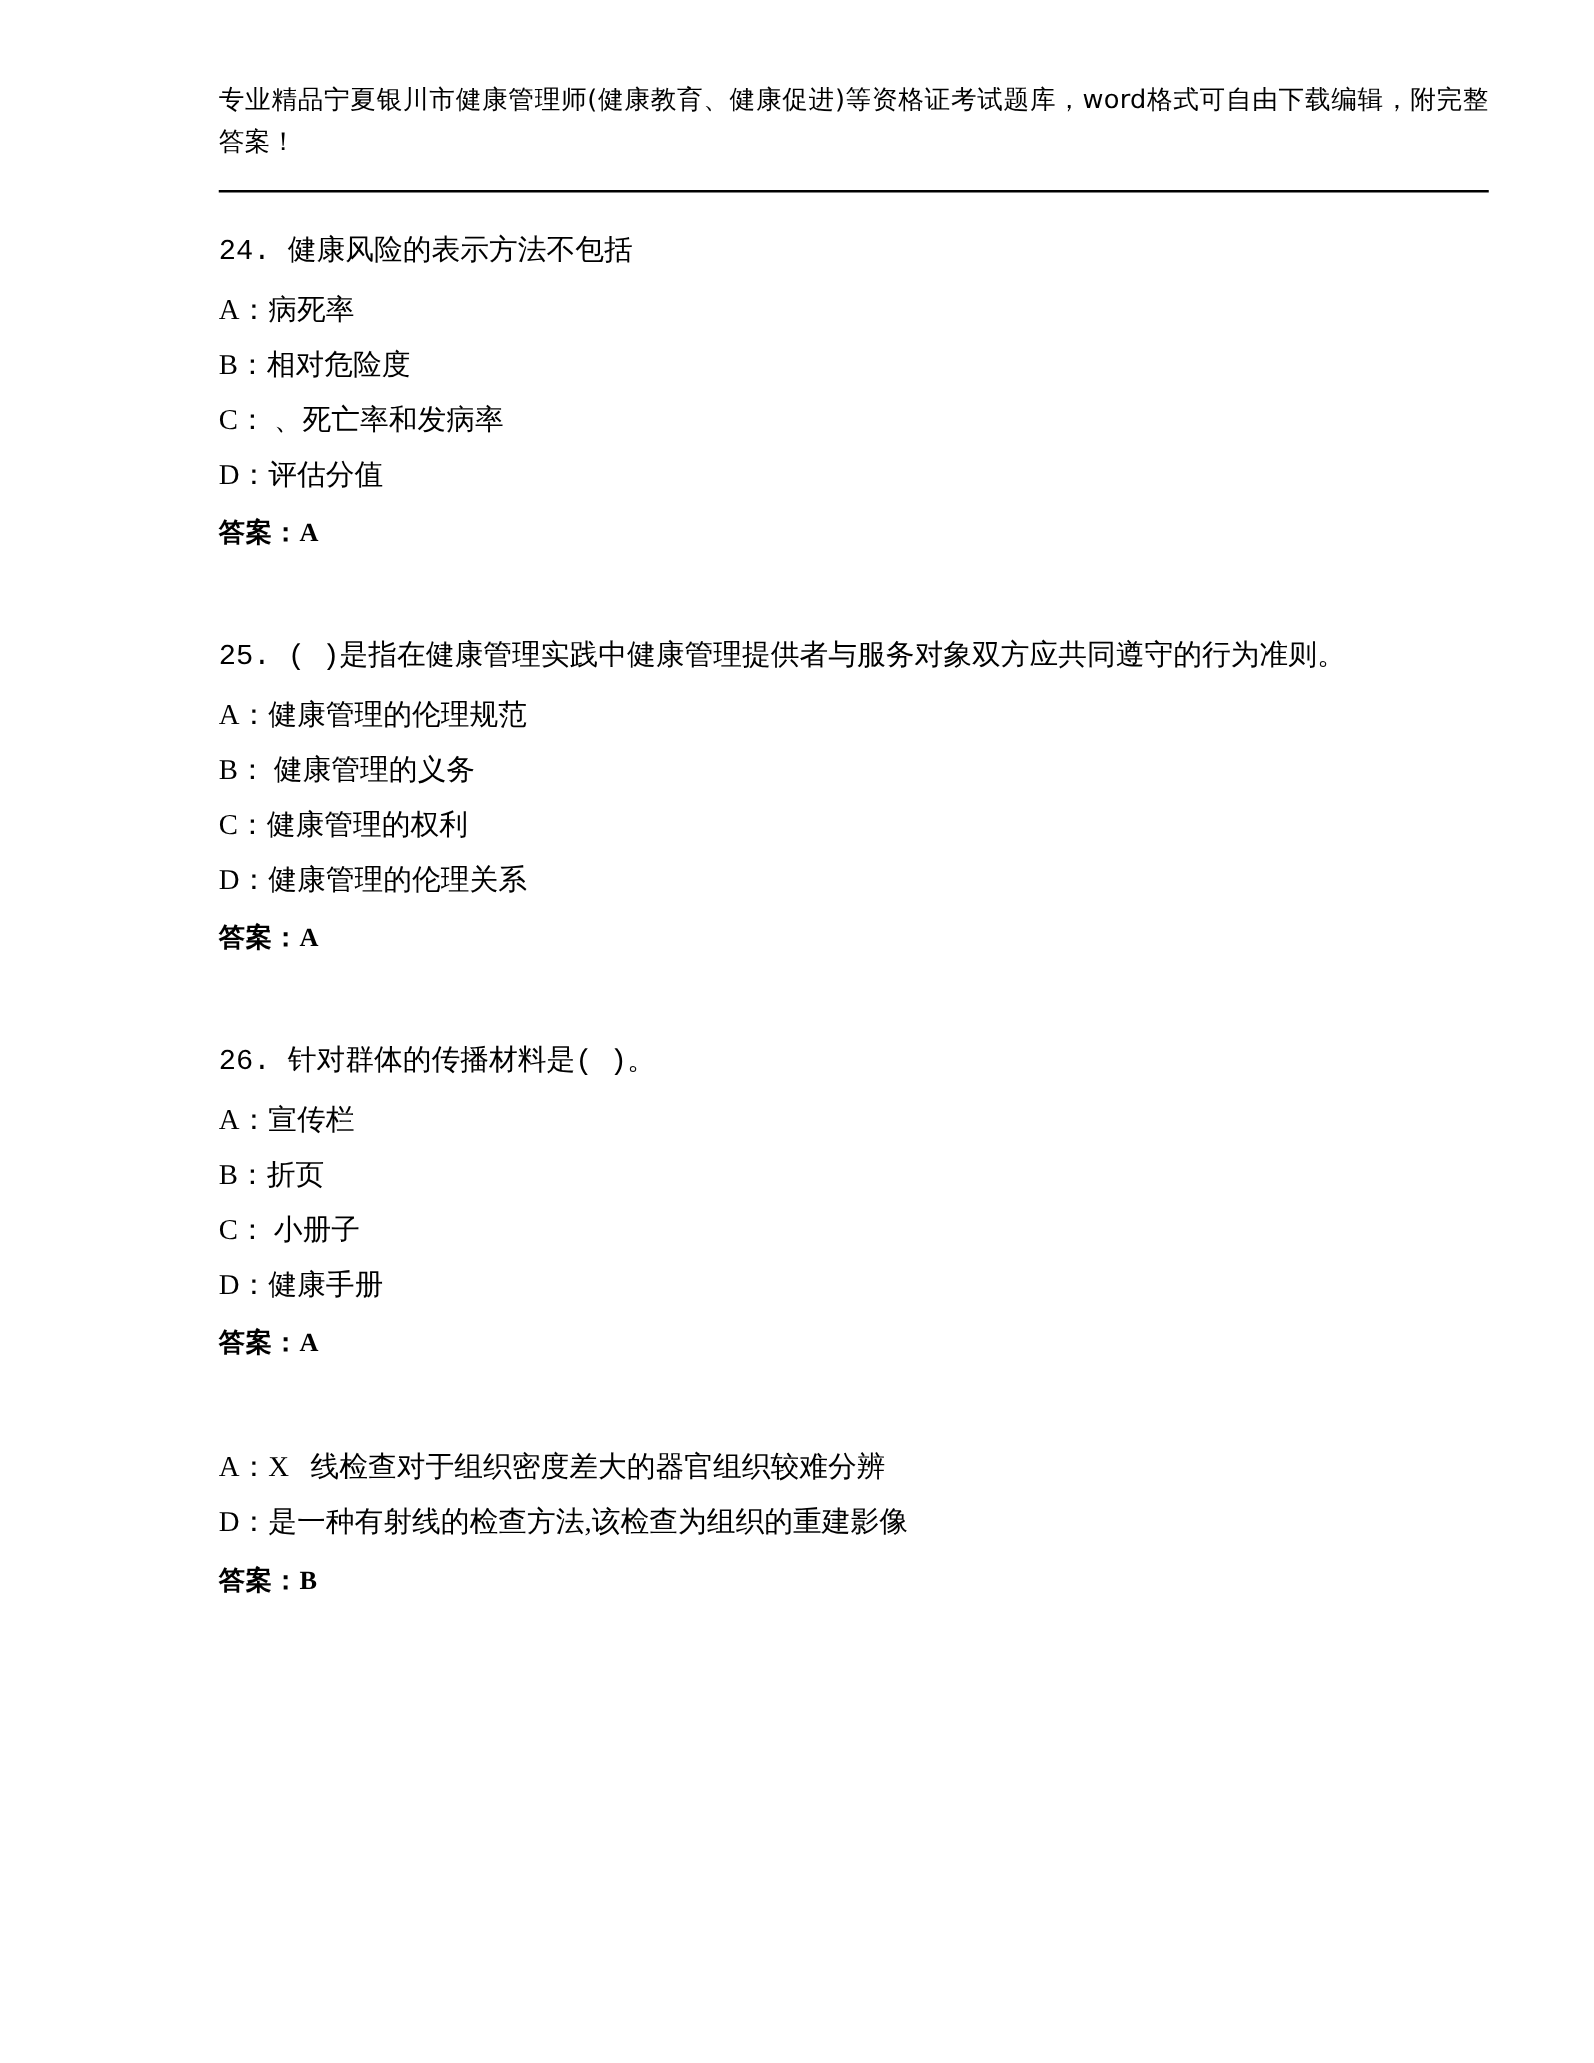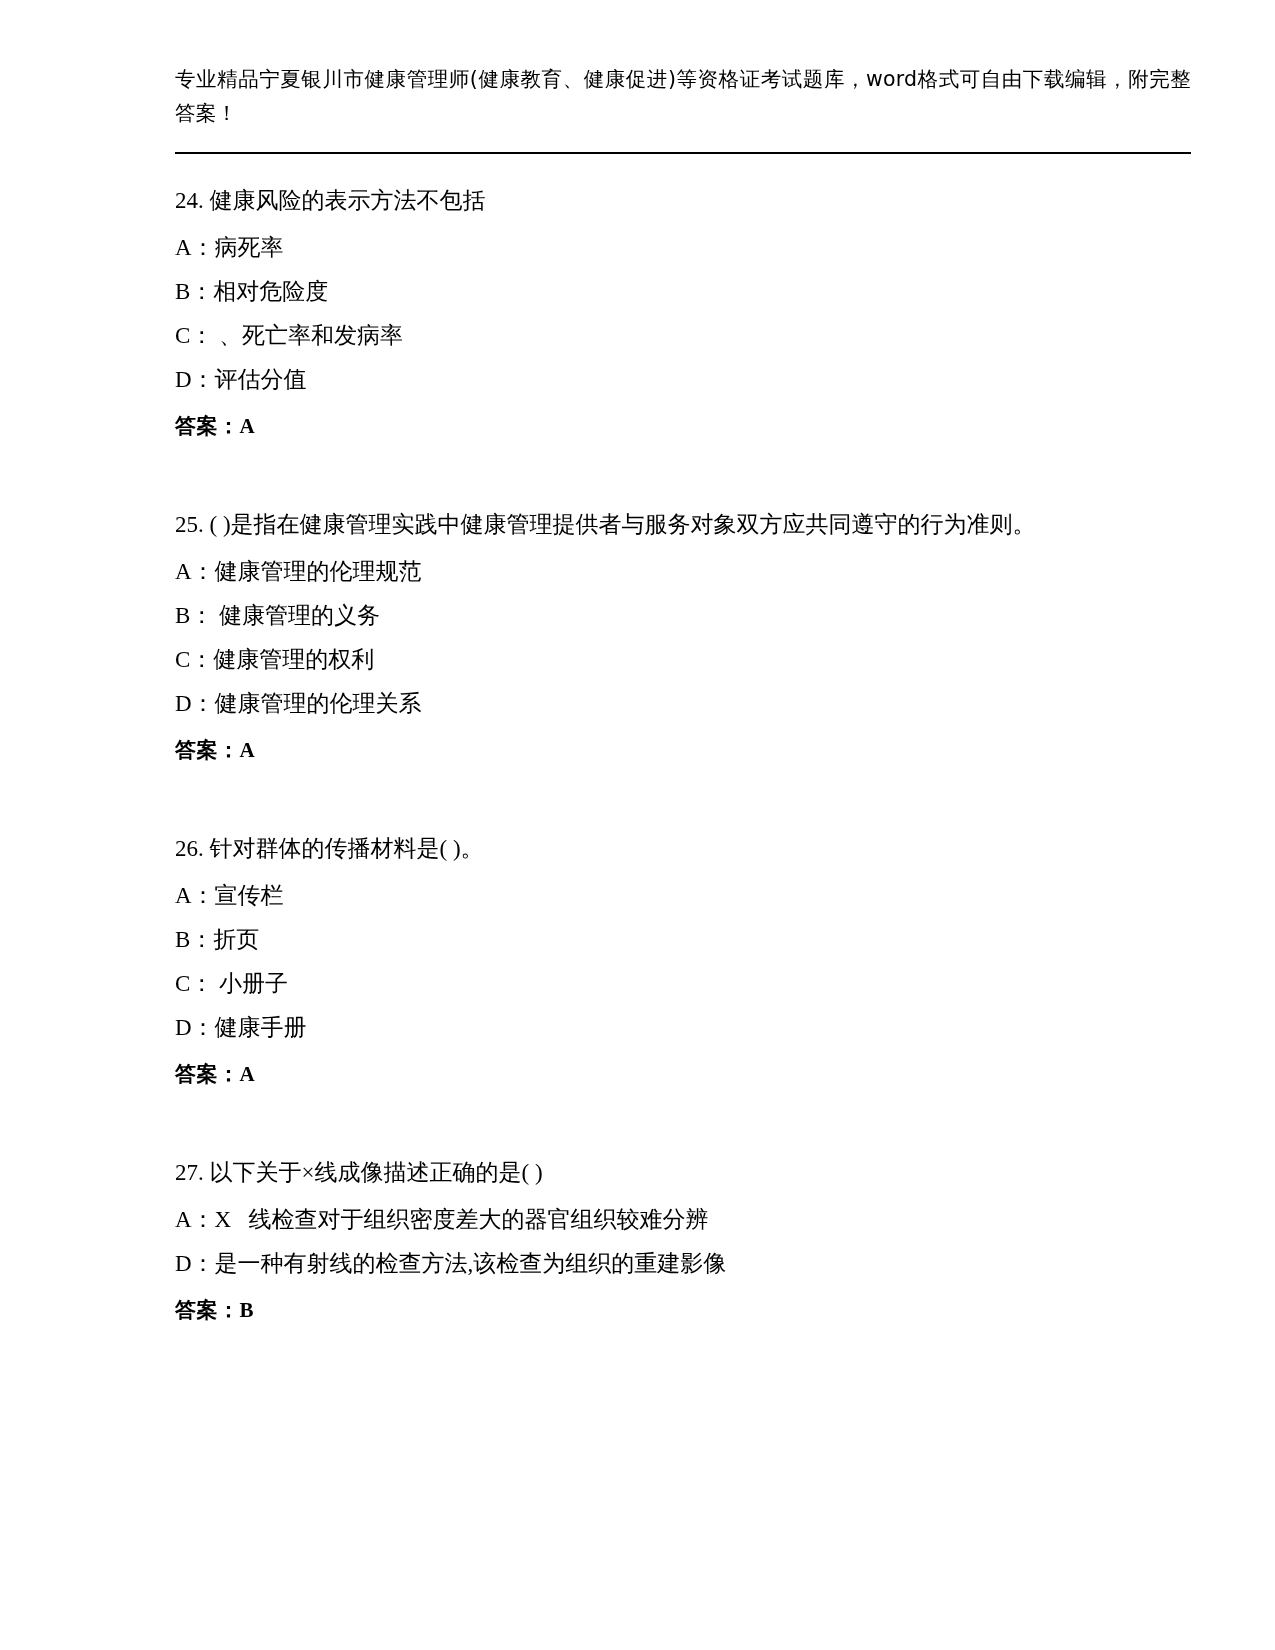--- a/index.html
+++ b/index.html
@@ -33,21 +33,21 @@
   .header-rule {
     border: none;
     border-top: 2px solid #000;
     margin: 0 0 26px 0;
     height: 0;
   }
   .qblock {
     margin-bottom: 56px;
   }
   .qstem {
-    font-family: Liberation Serif, serif;
+    font-family: Liberation Mono, monospace;
     font-size: 23px;
     line-height: 42px;
     margin: 0 0 4px 0;
     text-align: justify;
   }
   .opt {
     font-family: "Liberation Serif", serif;
     font-size: 23px;
     line-height: 44px;
     margin: 0;
@@ -91,19 +91,18 @@
   <div class="qblock">
     <p class="qstem">26. 针对群体的传播材料是(     )。</p>
     <p class="opt">A：宣传栏</p>
     <p class="opt">B：折页</p>
     <p class="opt">C： 小册子</p>
     <p class="opt">D：健康手册</p>
     <p class="ans">答案：A</p>
   </div>
 
   <div class="qblock">
-    <p class="qstem">27. 以下关于×线成像描述正确的是(     )</p>
     <p class="opt">A：X   线检查对于组织密度差大的器官组织较难分辨</p>
     <p class="opt">D：是一种有射线的检查方法,该检查为组织的重建影像</p>
     <p class="ans">答案：B</p>
   </div>
 
 </div>
 
 </body></html>

